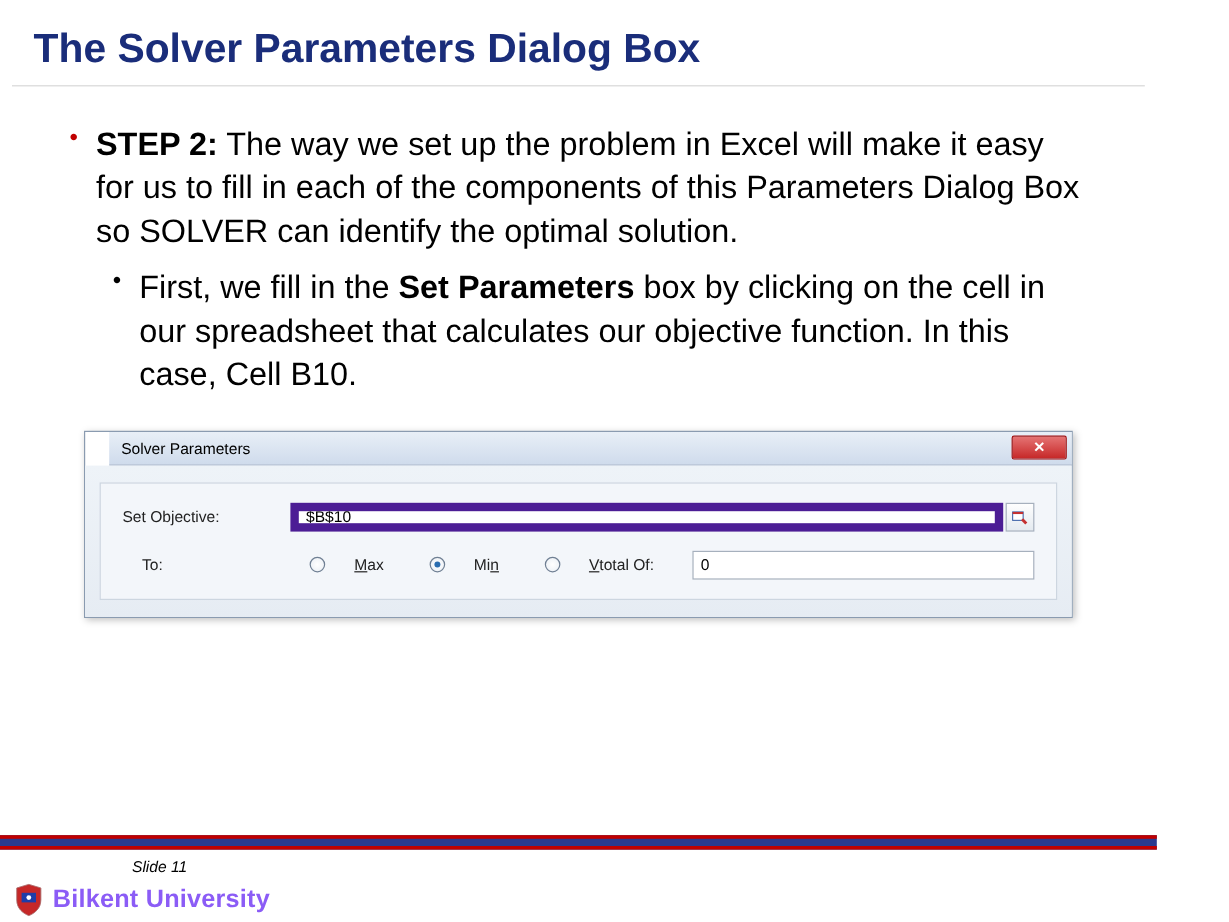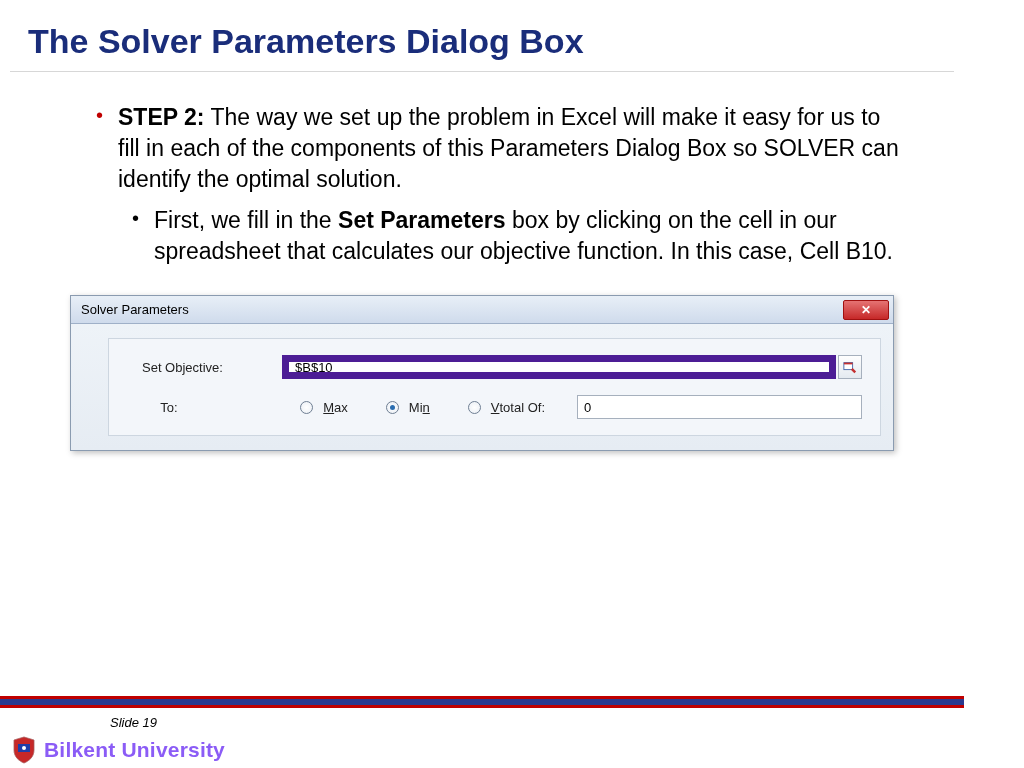--- a/index.html
+++ b/index.html
@@ -1,41 +1,41 @@
 <!DOCTYPE html>
 <html><head>
 <meta charset="utf-8">
 <style>
   * { box-sizing: border-box; margin: 0; padding: 0; }
   html, body { width: 1024px; height: 768px; font-family: Arial, Helvetica, sans-serif; background: #fff; }
   .slide { width: 964px; height: 768px; position: relative; }
   .title { color: #1a2d7a; font-size: 34px; font-weight: bold; padding: 22px 28px 10px 28px; }
   .title-rule { border: none; border-top: 1px solid #d7d7d7; margin: 0 10px 0 10px; }
-  .body { padding: 30px 58px 0 58px; font-size: 23px; color: #000; line-height: 1.35; margin-left: 38px; }
+  .body { padding: 30px 58px 0 58px; font-size: 27px; color: #000; line-height: 1.35; }
   .bullet-l1 { position: relative; padding-left: 22px; margin-bottom: 10px; }
   .bullet-l1::before { content: "•"; color: #c00000; position: absolute; left: 0; top: 0; font-size: 20px; }
   .bullet-l2 { position: relative; padding-left: 22px; margin: 8px 0 8px 36px; }
   .bullet-l2::before { content: "•"; color: #000; position: absolute; left: 0; top: 0; font-size: 20px; }
   .bold { font-weight: bold; }
 
   
   .dialog-wrap { margin: 28px 70px 0 70px; }
   .dialog { border: 1px solid #8a9bb0; box-shadow: 2px 2px 6px rgba(0,0,0,0.25); font-family: "Segoe UI", Tahoma, sans-serif; }
-  .dlg-titlebar { height: 28px; background: linear-gradient(#e8eff7, #cfdbec); display: flex; align-items: center; justify-content: space-between; padding: 0 0 0 10px; font-size: 13px; color: #000; border-bottom: 1px solid #9fb0c8; }
+  .dlg-titlebar { height: 28px; background: linear-gradient(#e8eff7, #cfdbec); display: flex; align-items: center; justify-content: space-between; padding: 0 0 0 10px; font-size: 13px; color: #000; border-bottom: 1px solid #9fb0c8; margin-left: 20px; }
   .dlg-close { width: 46px; height: 20px; margin-right: 4px; background: linear-gradient(#e57373, #c62828); border: 1px solid #a01010; border-radius: 2px; color: #fff; display: flex; align-items: center; justify-content: center; font-size: 12px; font-weight: bold; cursor: pointer; }
   .dlg-body { background: linear-gradient(#eef3f8, #e6ecf3); padding: 14px 12px 14px 12px; }
-  .dlg-inner { border: 1px solid #cdd6e0; background: #f3f6fa; padding: 16px 18px 16px 33px; margin-left: 25px; }
+  .dlg-inner { border: 1px solid #cdd6e0; background: #f3f6fa; padding: 16px 18px 16px 18px; }
   .row { display: flex; align-items: center; margin-bottom: 16px; font-size: 13px; color: #222; }
   .row:last-child { margin-bottom: 0; justify-content: flex-end; }
   .lbl { width: 140px; }
   .obj-input { flex: 1; height: 24px; border: 7px solid #4c1d95; background: #fff; padding: 2px 6px; font-size: 13px; }
   .refedit { width: 24px; height: 24px; border: 1px solid #a6b0bd; background: linear-gradient(#fefefe,#e4eaf0); margin-left: 2px; display: flex; align-items: center; justify-content: center; cursor: pointer; }
   .refedit svg { width: 14px; height: 14px; }
   .radio-group { display: flex; align-items: center; gap: 38px; }
-  .radio-item { display: flex; align-items: center; gap: 10px; cursor: pointer; }
+  .radio-item { display: flex; align-items: center; gap: 24px; cursor: pointer; }
   .radio { width: 13px; height: 13px; border: 1px solid #6f7f93; border-radius: 50%; background: radial-gradient(#fff,#e9eef4); display: flex; align-items: center; justify-content: center; }
   .radio.selected::after { content: ""; width: 5px; height: 5px; border-radius: 50%; background: #2a6db0; }
   .underline-letter { text-decoration: underline; }
   .valof-input { width: 285px; height: 24px; border: 1px solid #a6b0bd; background: #fff; padding: 2px 6px; font-size: 13px; margin-left: 32px; }
 
   
   .footer-bar { position: absolute; left: 0; right: 0; bottom: 60px; height: 12px; background: #2a3a8f; border-top: 3px solid #c00000; border-bottom: 3px solid #c00000; }
   .slide-num { position: absolute; bottom: 38px; left: 110px; font-size: 13px; font-style: italic; color: #000; }
   .uni { position: absolute; bottom: 4px; left: 12px; display: flex; align-items: center; gap: 8px; }
   .shield { width: 24px; height: 28px; }
@@ -95,21 +95,21 @@
               </div>
             </div>
             <input class="valof-input" value="0" style="">
           </div>
         </div>
       </div>
     </div>
   </div>
 
   <div class="footer-bar"></div>
-  <div class="slide-num">Slide 19</div>
+  <div class="slide-num">Slide 11</div>
   <div class="uni">
     <svg class="shield" viewBox="0 0 24 28">
       <path d="M12 1 L22 4 V14 C22 21 17 25 12 27 C7 25 2 21 2 14 V4 Z" fill="#c62828" stroke="#7a0f0f" stroke-width="0.6"></path>
       <path d="M12 1 L22 4 V14 C22 21 17 25 12 27 C7 25 2 21 2 14 V4 Z" fill="none" stroke="#fff" stroke-width="0.6" opacity="0.4"></path>
       <rect x="6" y="8" width="12" height="8" fill="#1e3da8"></rect>
       <circle cx="12" cy="12" r="2" fill="#fff"></circle>
     </svg>
     <span class="uni-name">Bilkent University</span>
   </div>
 </div>

